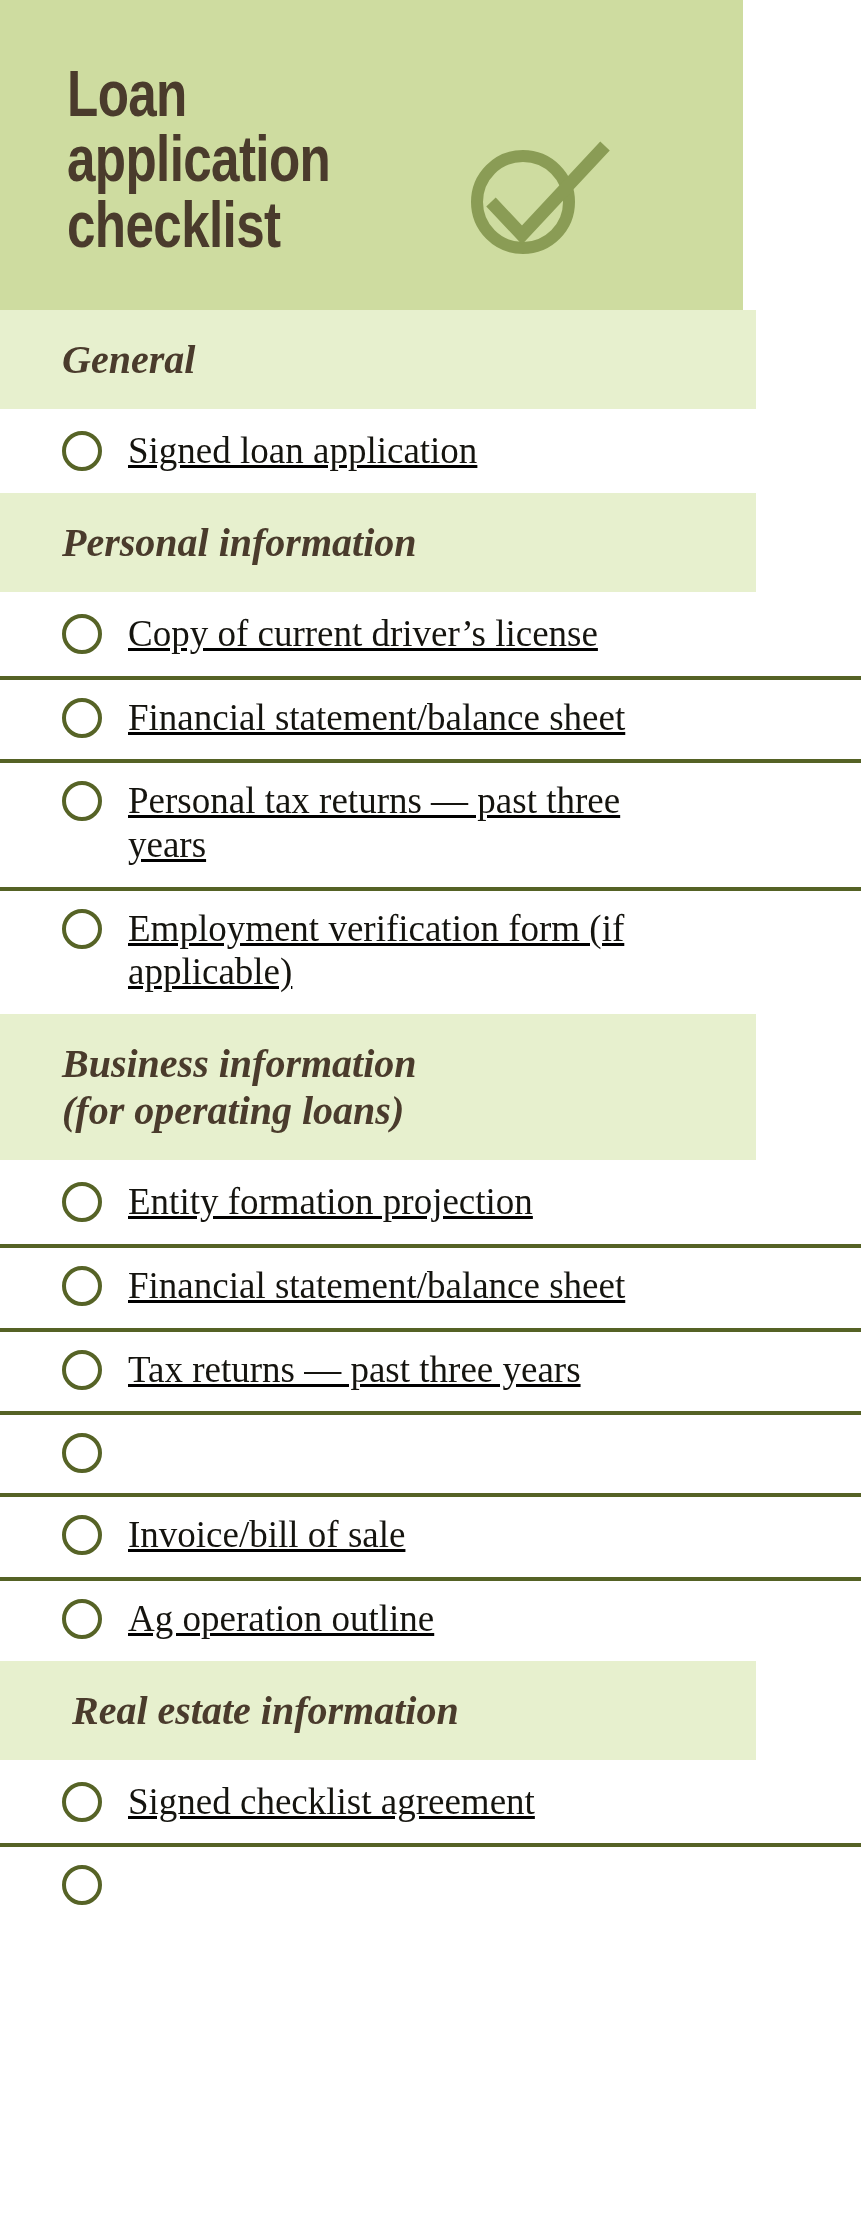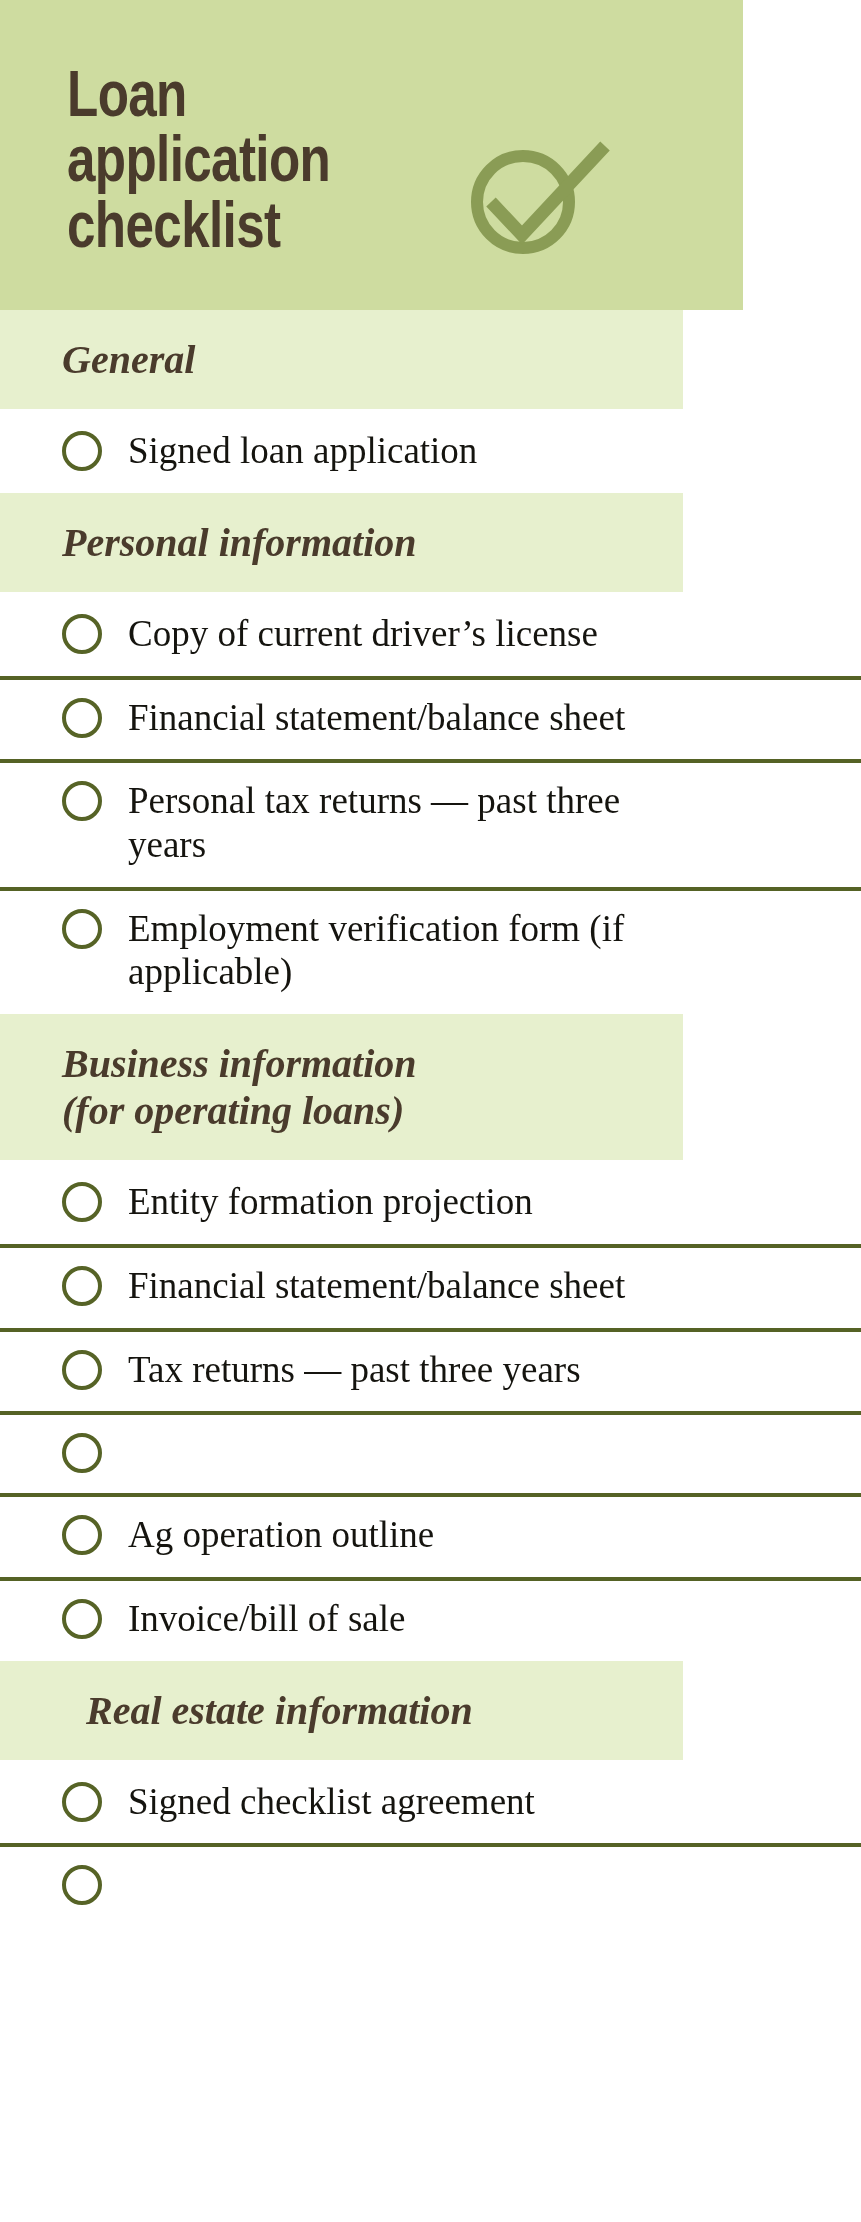--- a/index.html
+++ b/index.html
@@ -50,41 +50,42 @@
     left: 455px;
     top: 140px;
     width: 170px;
     height: 120px;
     pointer-events: none;
   }
 
   
   .section-band {
     background: #e7f0ce;
-    width: 683px;
+    width: 756px;
     box-sizing: border-box;
     padding: 26px 0 26px 0;
   }
   .section-band.indent {
-    padding-left: 24px;
+    padding-left: 10px;
   }
   .section-title {
     margin: 0;
     padding-left: 62px;
     font-style: italic;
     font-size: 40px;
     line-height: 1.18;
     color: #4a3b2c;
     white-space: pre-line;
   }
 
   
   .items {
     background: #bef264;
     width: 712px;
+    text-decoration: underline;
   }
   .item {
     position: relative;
     display: flex;
     align-items: flex-start;
     padding: 20px 26px 20px 62px;
     box-sizing: border-box;
     background: #ffffff;
     min-height: 54px;
   }
@@ -184,25 +185,25 @@
         </div>
         <div class="item">
           <span class="checkbox"></span>
           <span class="item-label">Tax returns — past three years</span>
         </div>
         <div class="item">
           <span class="checkbox"></span>
         </div>
         <div class="item">
           <span class="checkbox"></span>
+          <span class="item-label">Invoice/bill of sale</span>
+        </div>
+        <div class="item">
+          <span class="checkbox"></span>
           <span class="item-label">Ag operation outline</span>
-        </div>
-        <div class="item">
-          <span class="checkbox"></span>
-          <span class="item-label">Invoice/bill of sale</span>
         </div>
       </div>
     </div>
 
     <div class="section">
       <div class="section-band indent">
         <h2 class="section-title">Real estate information</h2>
       </div>
       <div class="items">
         <div class="item">

